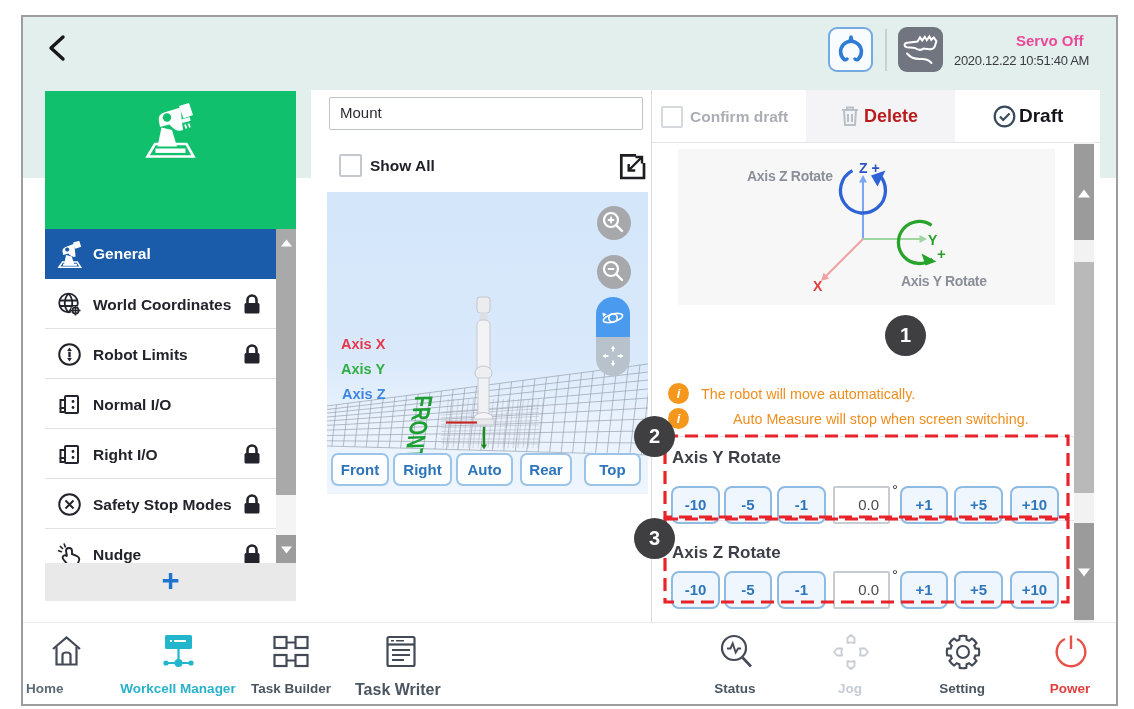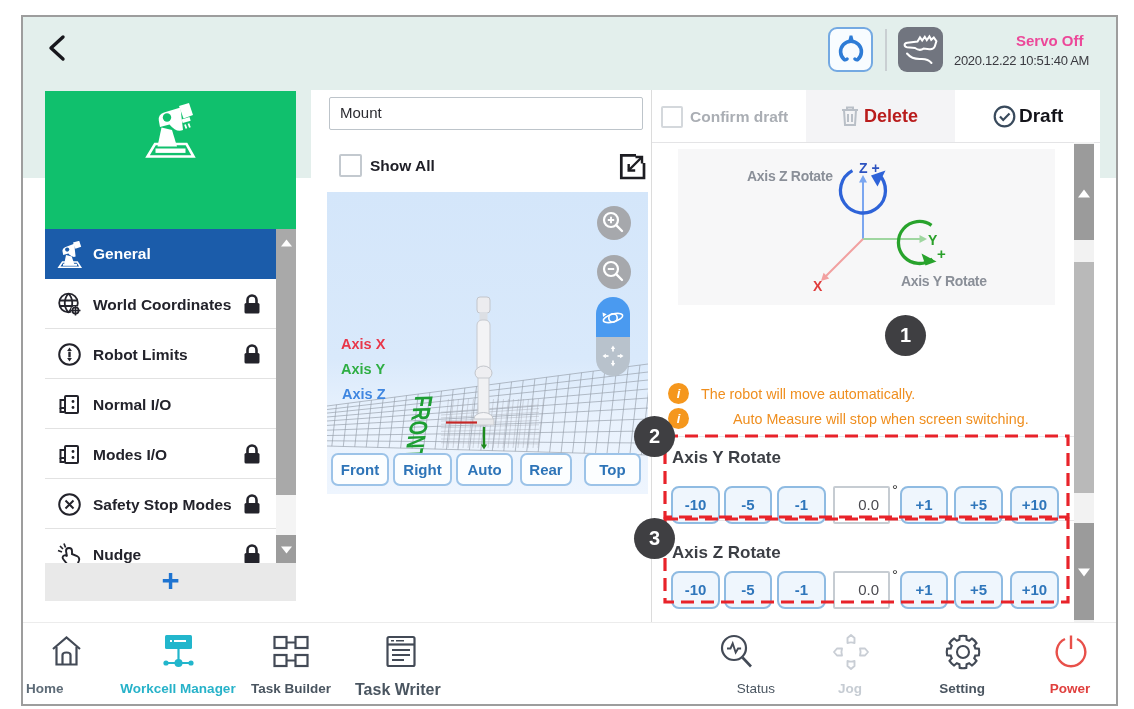--- a/index.html
+++ b/index.html
@@ -114,21 +114,21 @@
 <div class="abs" style="left:45px; top:429px; width:251px; height:50px; background:#fff; border-bottom:1px solid #e2e2e2;"></div>
 <svg class="abs" style="left:57px; top:442px;" width="25" height="25" viewBox="0 0 25 25">
   <g stroke="#23232b" stroke-width="2" fill="none">
     <rect x="8" y="4" width="13" height="17" rx="1"></rect>
     <path d="M8 8 H3.5 v8 H8"></path>
     <path d="M3.5 16 v4 h4"></path>
   </g>
   <circle cx="16" cy="9.5" r="1.4" fill="#23232b"></circle>
   <circle cx="16" cy="15.5" r="1.4" fill="#23232b"></circle>
 </svg>
-<div class="abs" style="left:93px; top:446px; font-size:15.5px; font-weight:bold; color:#23232b;">Modes I/O</div>
+<div class="abs" style="left:93px; top:446px; font-size:15.5px; font-weight:bold; color:#23232b;">Right I/O</div>
 
 <svg class="abs" style="left:242px; top:444px;" width="20" height="21" viewBox="0 0 20 21">
   <rect x="2.5" y="9" width="15" height="10.5" rx="1.5" fill="#23232b"></rect>
   <path d="M5.5 9 V6 a4.5 4.5 0 0 1 9 0 v3" fill="none" stroke="#23232b" stroke-width="2.6"></path>
 </svg>
 
 <div class="abs" style="left:45px; top:479px; width:251px; height:50px; background:#fff; border-bottom:1px solid #e2e2e2;"></div>
 <svg class="abs" style="left:57px; top:492px;" width="25" height="25" viewBox="0 0 25 25">
   <circle cx="12.5" cy="12.5" r="10.3" fill="none" stroke="#23232b" stroke-width="2"></circle>
   <path d="M8.5 8.5 l8 8 M16.5 8.5 l-8 8" stroke="#23232b" stroke-width="2"></path>
@@ -490,21 +490,21 @@
 </svg>
 
 <div class="abs" style="left:355px; top:681px; width:90px; text-align:left; font-size:16px; font-weight:bold; color:#4a5560;">Task Writer</div>
 
 <svg class="abs" style="left:718px; top:633px;" width="36" height="38" viewBox="0 0 36 38">
   <circle cx="16" cy="15" r="12" fill="none" stroke="#434a56" stroke-width="2.2"></circle>
   <path d="M24.5 24.5 L33 33.5" stroke="#434a56" stroke-width="2.6"></path>
   <path d="M9 15.5 h3.5 l2.2-5 3 9 2.4-4 h3" fill="none" stroke="#434a56" stroke-width="1.9"></path>
 </svg>
 
-<div class="abs" style="left:695px; top:681px; width:80px; text-align:right; font-size:13.5px; font-weight:normal; color:#4a5560;">Status</div>
+<div class="abs" style="left:695px; top:681px; width:80px; text-align:center; font-size:13.5px; font-weight:bold; color:#4a5560;">Status</div>
 
 <svg class="abs" style="left:832px; top:633px;" width="38" height="38" viewBox="0 0 38 38">
   <g fill="none" stroke="#c9ced5" stroke-width="1.9" stroke-linejoin="round">
     <path d="M15.5 10 V5 l3.5-3 3.5 3 v5 q-3.5-1.2-7 0z"></path>
     <path d="M15.5 28 v5 l3.5 3 3.5-3 v-5 q-3.5 1.2-7 0z"></path>
     <path d="M10 15.5 H5 l-3 3.5 3 3.5 h5 q-1.2-3.5 0-7z"></path>
     <path d="M28 15.5 h5 l3 3.5 -3 3.5 h-5 q1.2-3.5 0-7z"></path>
   </g>
 </svg>
 

